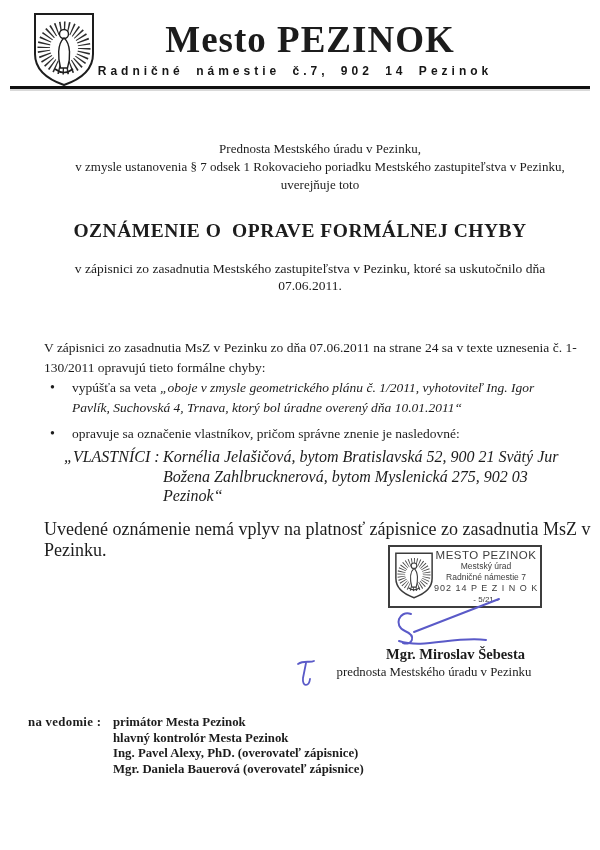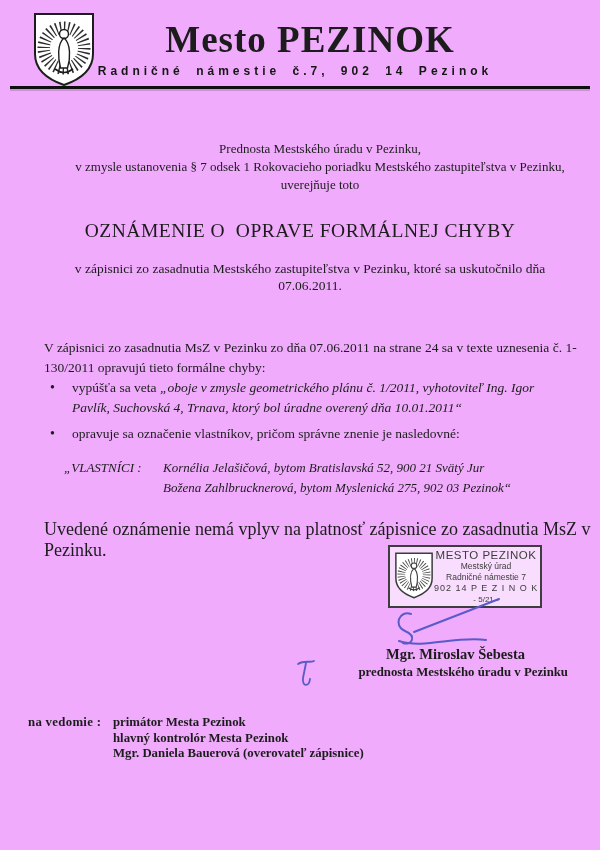--- a/index.html
+++ b/index.html
@@ -1,18 +1,18 @@
 <!DOCTYPE html>
 <html><head>
 <meta charset="utf-8">
 <style>
   html,body{margin:0;padding:0;}
   body{background:#9a9a9a;font-family:"Liberation Serif",serif;}
   .page{
-    position:relative;width:600px;height:850px;background:#f0abfc;
+    position:relative;width:600px;height:850px;background:#ffffff;
     margin:0 auto;overflow:hidden;color:#1c1c1c;
   }
   
   .coa{position:absolute;left:32px;top:12px;width:64px;height:75px;}
   .coa svg{width:100%;height:100%;}
   .header-title{
     position:absolute;left:90px;top:18px;width:440px;text-align:center;
     font-size:37px;font-weight:bold;font-family:"Liberation Serif",serif;
     letter-spacing:1px;white-space:nowrap;
   }
@@ -23,34 +23,34 @@
   }
   .header-rule{
     position:absolute;left:10px;top:86px;width:580px;height:3px;background:#101010;
     box-shadow:0 2px 0 rgba(0,0,0,.15);
   }
   
   .intro{position:absolute;left:0;top:140px;width:600px;text-align:center;
     font-size:13px;line-height:18px;margin-left:20px;}
   .doc-heading{
     position:absolute;left:0;top:220px;width:600px;text-align:center;
-    font-size:19.5px;font-weight:normal;letter-spacing:.5px;white-space:pre-wrap;
+    font-size:19.5px;font-weight:bold;letter-spacing:.5px;white-space:pre-wrap;
   }
   .subheading{position:absolute;left:10px;top:260px;width:600px;text-align:center;
     font-size:13.5px;line-height:17px;}
   
   .para1{position:absolute;left:44px;top:338px;width:548px;font-size:13.5px;line-height:19.5px;}
   .bullet{position:absolute;left:50px;width:510px;font-size:13.5px;line-height:19.5px;}
   .bullet .dot{position:absolute;left:0;top:0;font-size:14px;}
   .bullet .btxt{display:block;padding-left:22px;}
   .b1{top:378px;}
   .b2{top:424px;}
   .quote-italic{font-style:italic;text-align:right;}
-  .vlastnici{position:absolute;left:64px;top:458px;width:500px;
-    font-size:13px;line-height:19.5px;font-style:italic;display:flex;}
+  .vlastnici{position:absolute;left:64px;top:447px;width:500px;
+    font-size:16px;line-height:19.5px;font-style:italic;display:flex;}
   .vlastnici .vlabel{width:99px;flex:none;}
   .closing{position:absolute;left:44px;top:519px;width:548px;font-size:18px;}
   .dateline{position:absolute;left:28px;top:566px;font-size:13.5px;}
   
   .stamp{
     position:absolute;left:388px;top:545px;width:150px;height:59px;
     border:2px solid #3d3d3d;color:#3c3c3c;background:rgba(255,255,255,.6);
     font-family:"Liberation Sans",sans-serif;
   }
   .stamp-coa{position:absolute;left:4px;top:4px;width:40px;height:49px;}
@@ -58,22 +58,22 @@
   .stamp-text{position:absolute;left:44px;top:2px;width:104px;text-align:center;line-height:11px;}
   .stamp-l1{font-size:11.5px;letter-spacing:.5px;margin-top:1px;}
   .stamp-l2{font-size:8.5px;}
   .stamp-l3{font-size:8.5px;}
   .stamp-l4{font-size:9px;letter-spacing:1px;white-space:nowrap;}
   .stamp-l5{font-size:8px;}
   
   .signature{position:absolute;left:366px;top:594px;width:140px;height:56px;}
   .sig-name{position:absolute;left:338px;top:646px;width:235px;text-align:center;
     font-size:14.5px;font-weight:bold;}
-  .sig-title{position:absolute;left:300px;top:665px;width:268px;text-align:right;
-    font-size:12.8px;font-weight:bold;}
+  .sig-title{position:absolute;left:300px;top:665px;width:268px;text-align:center;
+    font-size:12.8px;font-weight:normal;}
   .paraph{position:absolute;left:296px;top:658px;width:20px;height:36px;}
   
   .footer-label{position:absolute;left:28px;top:715px;font-size:12.8px;font-weight:bold;
     letter-spacing:.3px;}
   .footer-list{position:absolute;left:113px;top:715px;font-size:12.8px;font-weight:bold;
     line-height:15.5px;}
 </style>
 </head>
 <body>
 
@@ -179,16 +179,17 @@
         <path d="M2 6 C8 2 14 5 18 3"></path>
         <path d="M10 5 L7 20 C6 29 13 29 14 21"></path>
       </g>
     </svg>
   </div>
 
   <div class="footer-label">na vedomie :</div>
   <div class="footer-list">
     <div>primátor Mesta Pezinok</div>
     <div>hlavný kontrolór Mesta Pezinok</div>
+    <div>Ing. Pavel Alexy, PhD. (overovateľ zápisnice)</div>
     <div>Mgr. Daniela Bauerová (overovateľ zápisnice)</div>
   </div>
 
 </div>
 
 </body></html>

